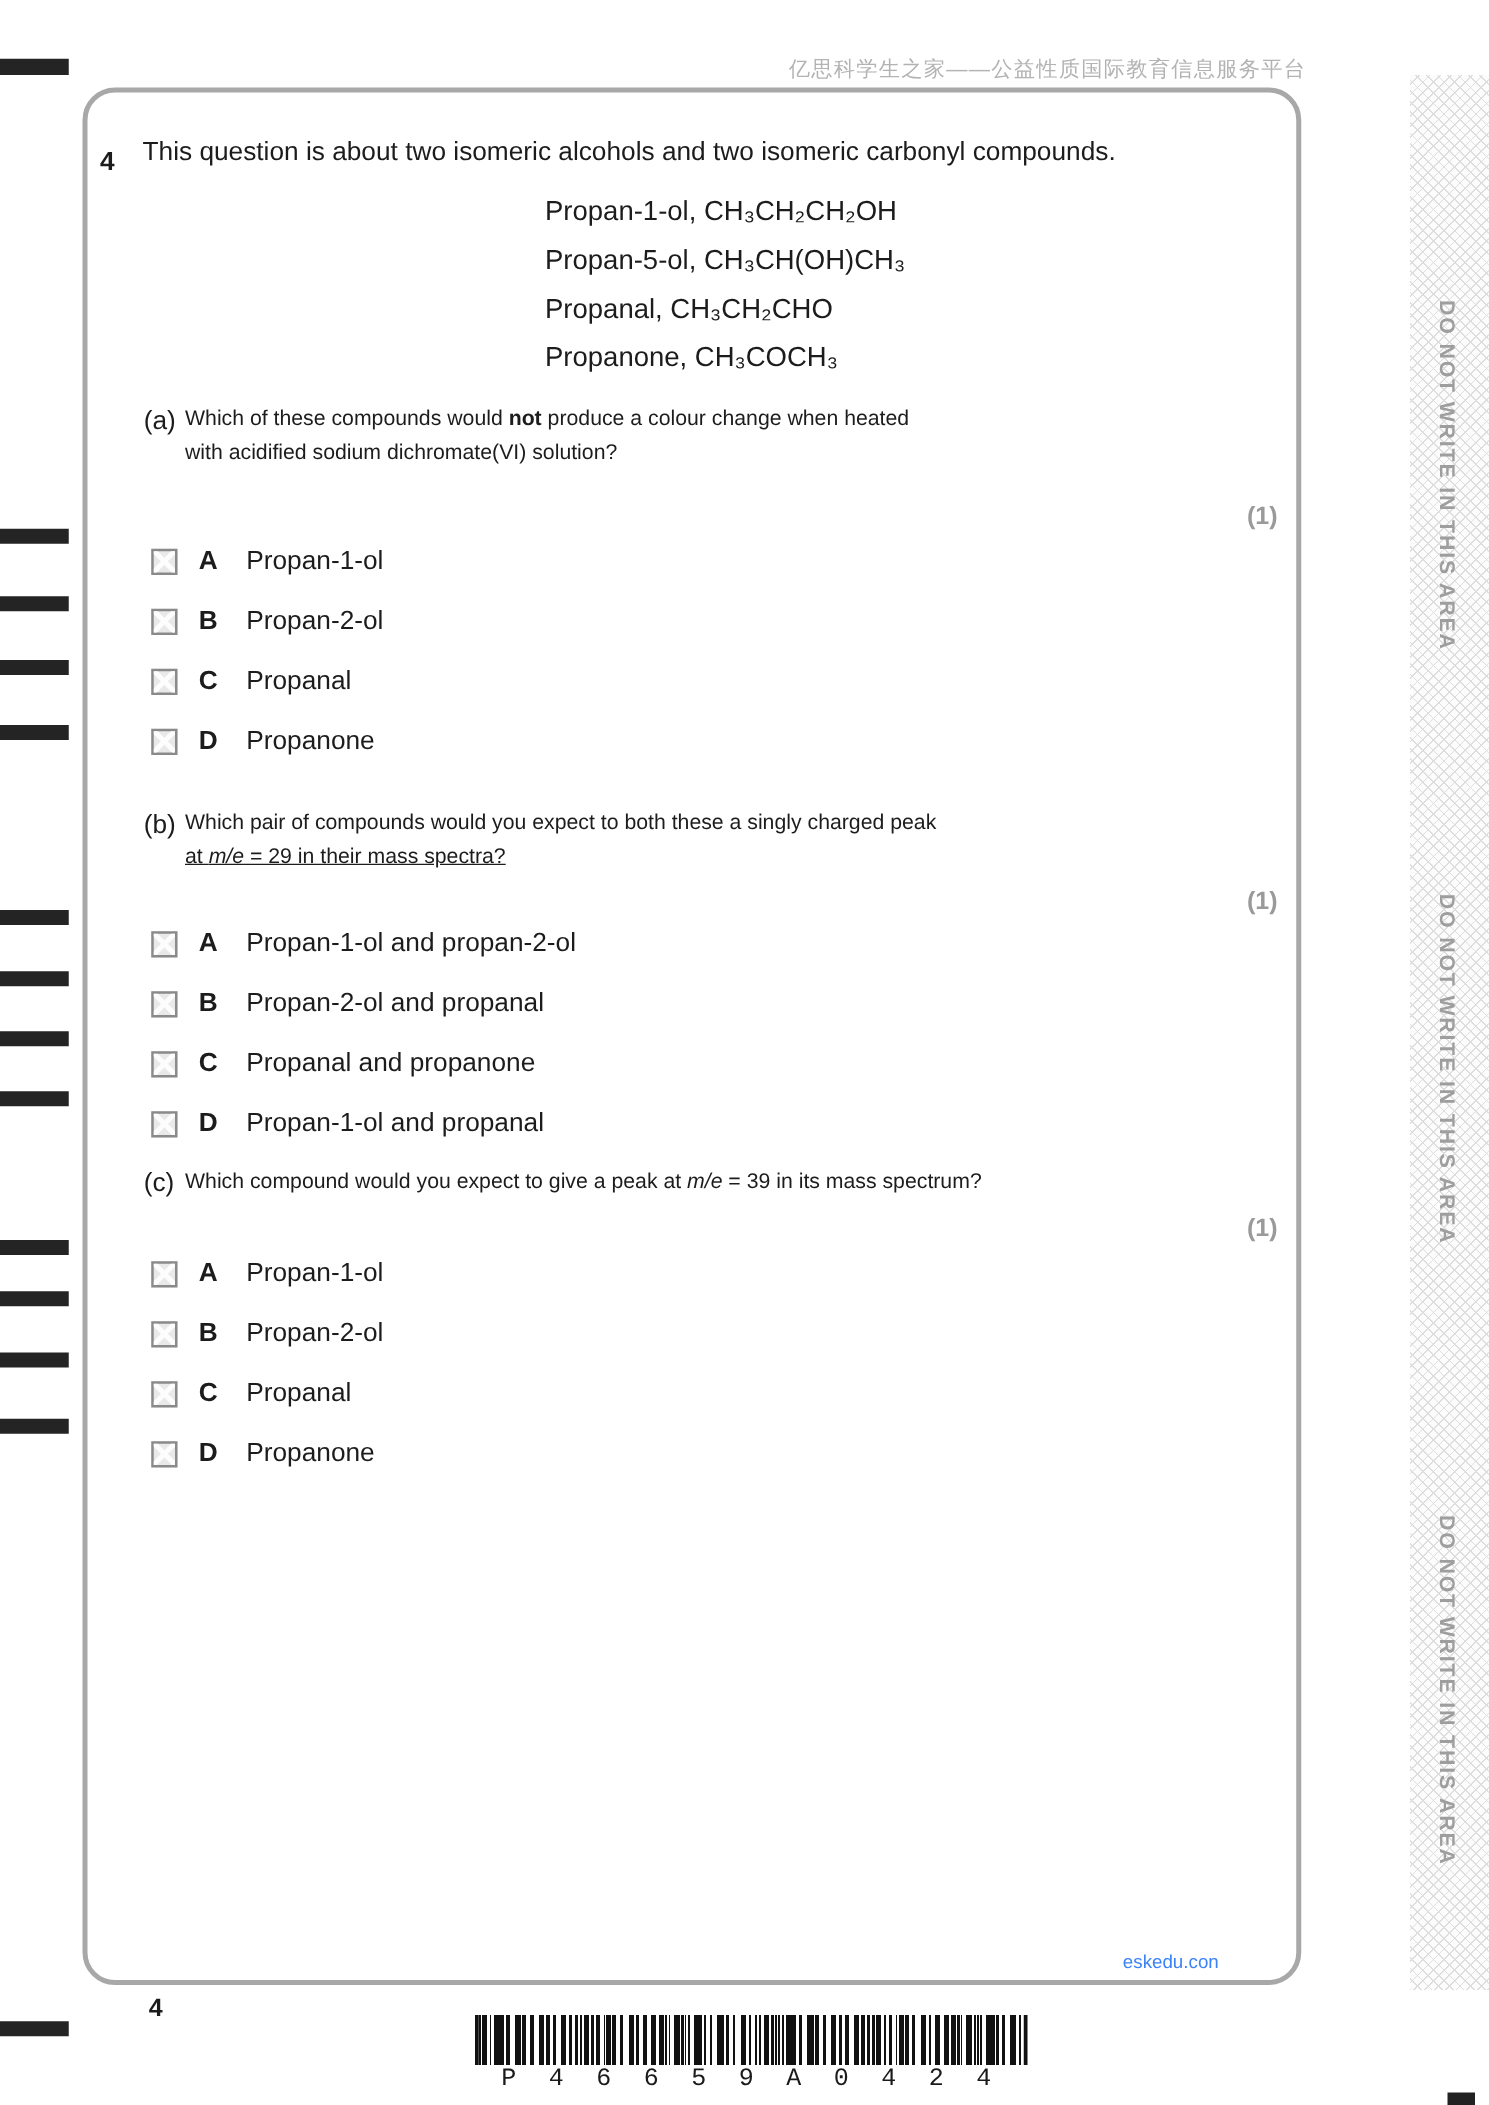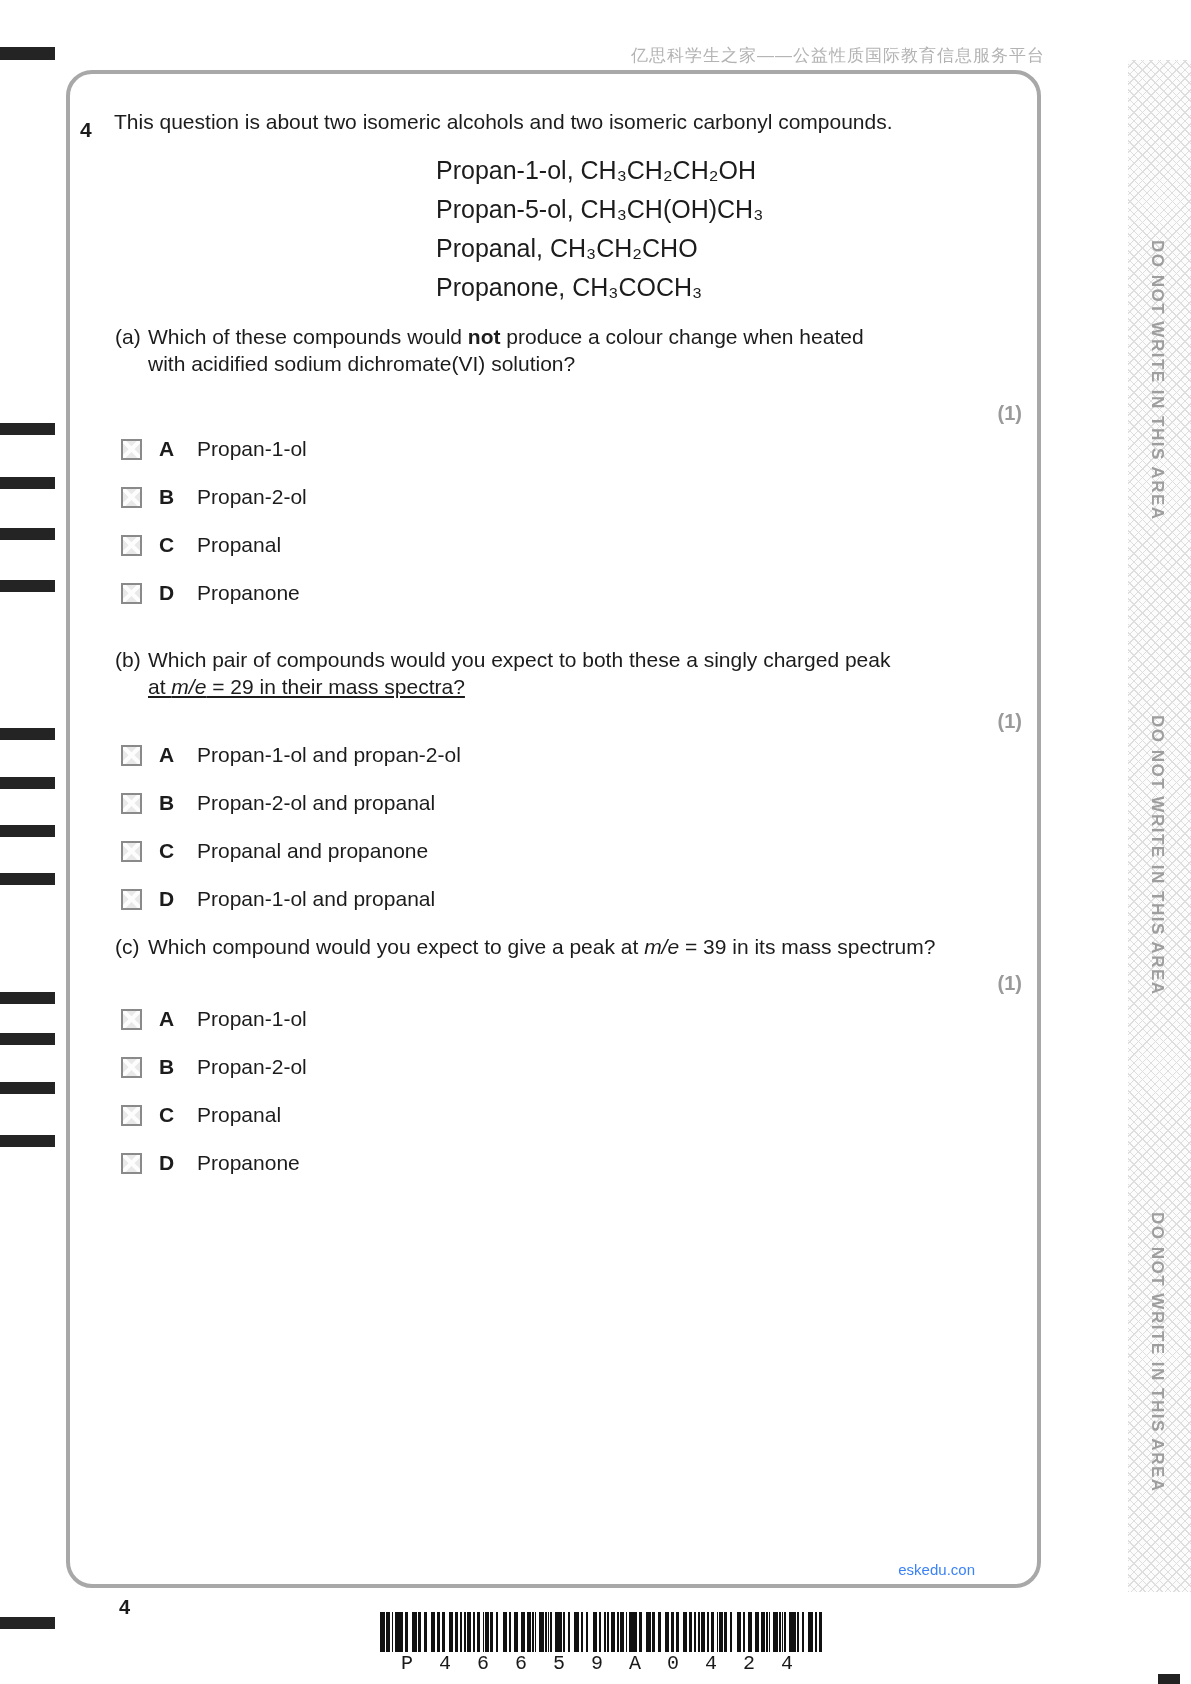--- a/index.html
+++ b/index.html
@@ -27,23 +27,23 @@
   }
   .dnw-text{
     position:absolute;left:19px;writing-mode:vertical-rl;
     font-weight:bold;font-size:17px;color:#9e9e9e;letter-spacing:1.5px;
     white-space:nowrap;
   }
   
   .abs{position:absolute;}
   .qnum{font-weight:bold;font-size:21px;}
   .body-text{font-size:21px;}
-  .compound{position:absolute;left:436px;font-size:25px;}
+  .compound{position:absolute;left:436px;font-size:22px;}
   .part-label{position:absolute;left:115px;font-size:21px;}
-  .stem{position:absolute;left:148px;font-size:21px;white-space:nowrap;}
+  .stem{position:absolute;left:148px;font-size:17px;white-space:nowrap;}
   .stem b{font-weight:bold;}
   .stem i{font-style:italic;}
   .mark{position:absolute;right:169px;font-size:20px;font-weight:bold;color:#9a9a9a;}
   .opt-row{position:absolute;left:121px;display:flex;align-items:center;}
   .checkbox{
     width:17px;height:17px;border:2px solid #8a8a8a;background:#e9e9e9;
     position:relative;overflow:hidden;flex:0 0 auto;
   }
   .checkbox::before,.checkbox::after{
     content:"";position:absolute;width:27px;height:3.5px;background:#fdfdfd;

